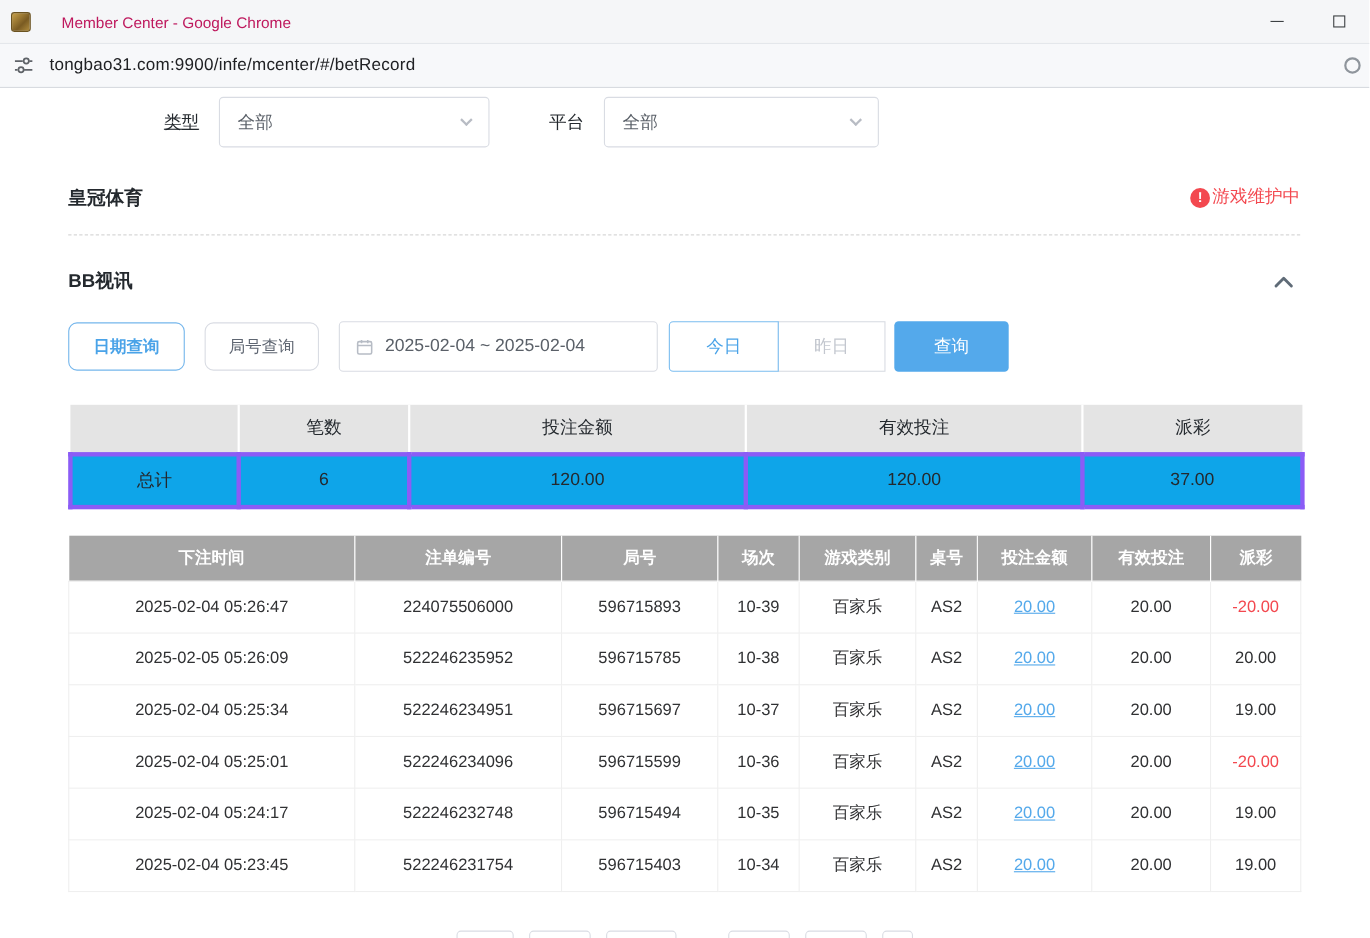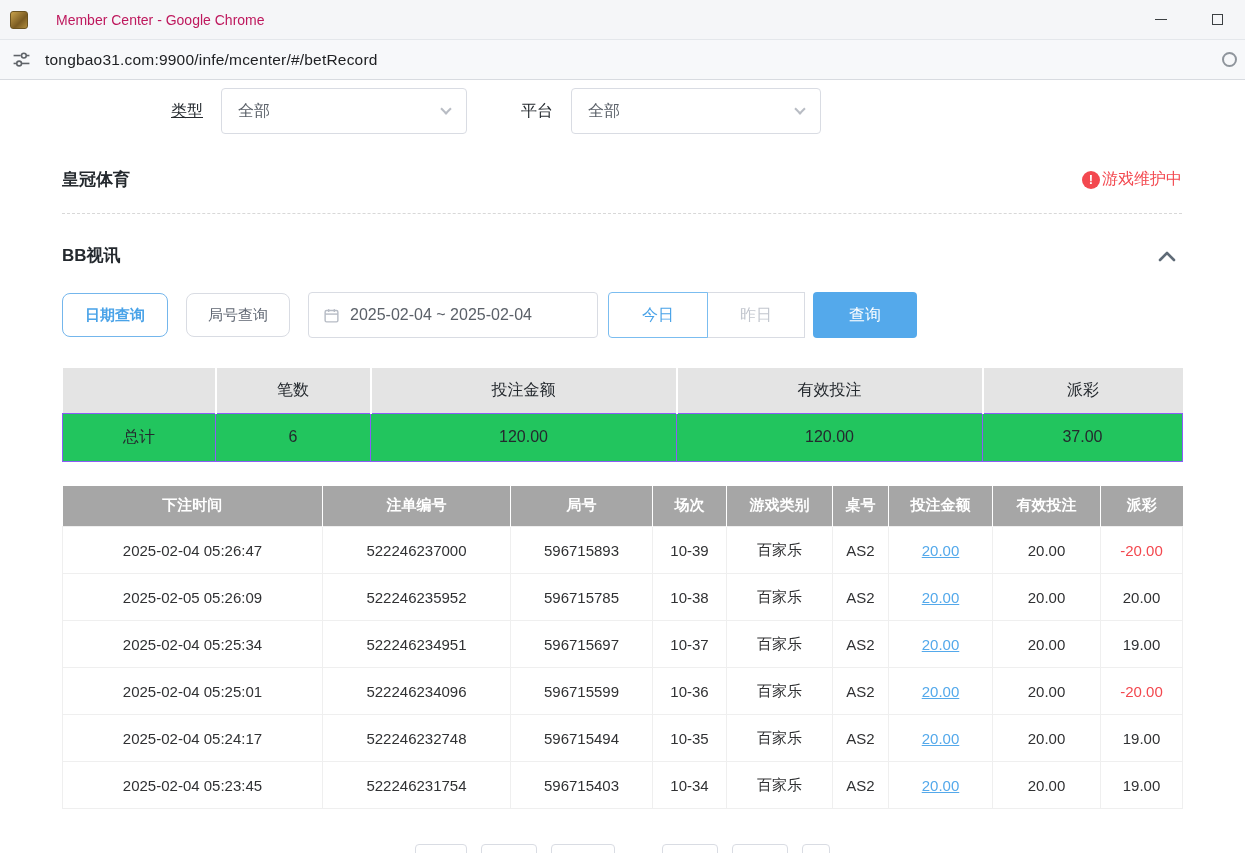--- a/index.html
+++ b/index.html
@@ -38,21 +38,21 @@
   }
   .url-text { margin-left: 14px; font-size: 15.5px; color: #202124; letter-spacing: .2px; }
   .toolbar-right { margin-left: auto; display: flex; align-items: center; }
   .ext-circle { width: 15px; height: 15px; border-radius: 50%; border: 2px solid #8f959c; margin-right: -4px; }
 
   
   .content { padding: 8px 63px 0 62px; background: #fff; }
 
   .filter-row { display: flex; align-items: center; }
   .filter-label { font-size: 16px; color: #24292e; margin-right: 18px; }
-  .filter-label.first { margin-left: 109px; text-decoration: underline; }
+  .filter-label.first { margin-left: 87px; text-decoration: underline; }
   .filter-label.second { margin-left: 54px; }
   .select {
     height: 46px; background: #fff;
     border: 1px solid #d9dce3; border-radius: 4px;
     display: flex; align-items: center; justify-content: space-between;
     padding: 0 16px; font-size: 16px; color: #5a6068; cursor: pointer; gap: 32px;
   }
   .select.w1 { width: 246px; }
   .select.w2 { width: 250px; }
   .caret-down {
@@ -108,21 +108,21 @@
   }
 
   
   table { border-collapse: collapse; table-layout: fixed; }
   .summary-table { width: 1120px; margin-top: 30px; text-align: center; font-size: 16px; color: #24292e; }
   .summary-table th {
     background: #e4e4e4; height: 45px; font-weight: normal;
     border-left: 2px solid #fff;
   }
   .summary-table th:first-child { border-left: none; }
-  .summary-table td { height: 48px; background: #22c55e; border: 1px solid #8b5cf6; }
+  .summary-table td { height: 48px; background: #0ea5e9; border: 4px solid #8b5cf6; }
 
   
   .record-table { width: 1120px; margin-top: 24px; text-align: center; font-size: 15px; color: #303133; }
   .record-table th {
     background: #a6a6a6; color: #fff; font-weight: bold; height: 41px;
     border-left: 1px solid #fff; font-size: 15px;
   }
   .record-table th:first-child { border-left: none; }
   .record-table td { height: 47px; background: #fff; border: 1px solid #efefef; }
   .record-table a.link { color: #54a9eb; text-decoration: underline; }
@@ -271,21 +271,21 @@
           <th>游戏类别</th>
           <th>桌号</th>
           <th>投注金额</th>
           <th>有效投注</th>
           <th>派彩</th>
         </tr>
     </thead>
     <tbody>
         <tr>
           <td>2025-02-04 05:26:47</td>
-          <td>522246237000</td>
+          <td>224075506000</td>
           <td>596715893</td>
           <td>10-39</td>
           <td>百家乐</td>
           <td>AS2</td>
           <td><a class="link" href="#">20.00</a></td>
           <td>20.00</td>
           <td class="neg">-20.00</td>
         </tr>
         <tr>
           <td>2025-02-05 05:26:09</td>

